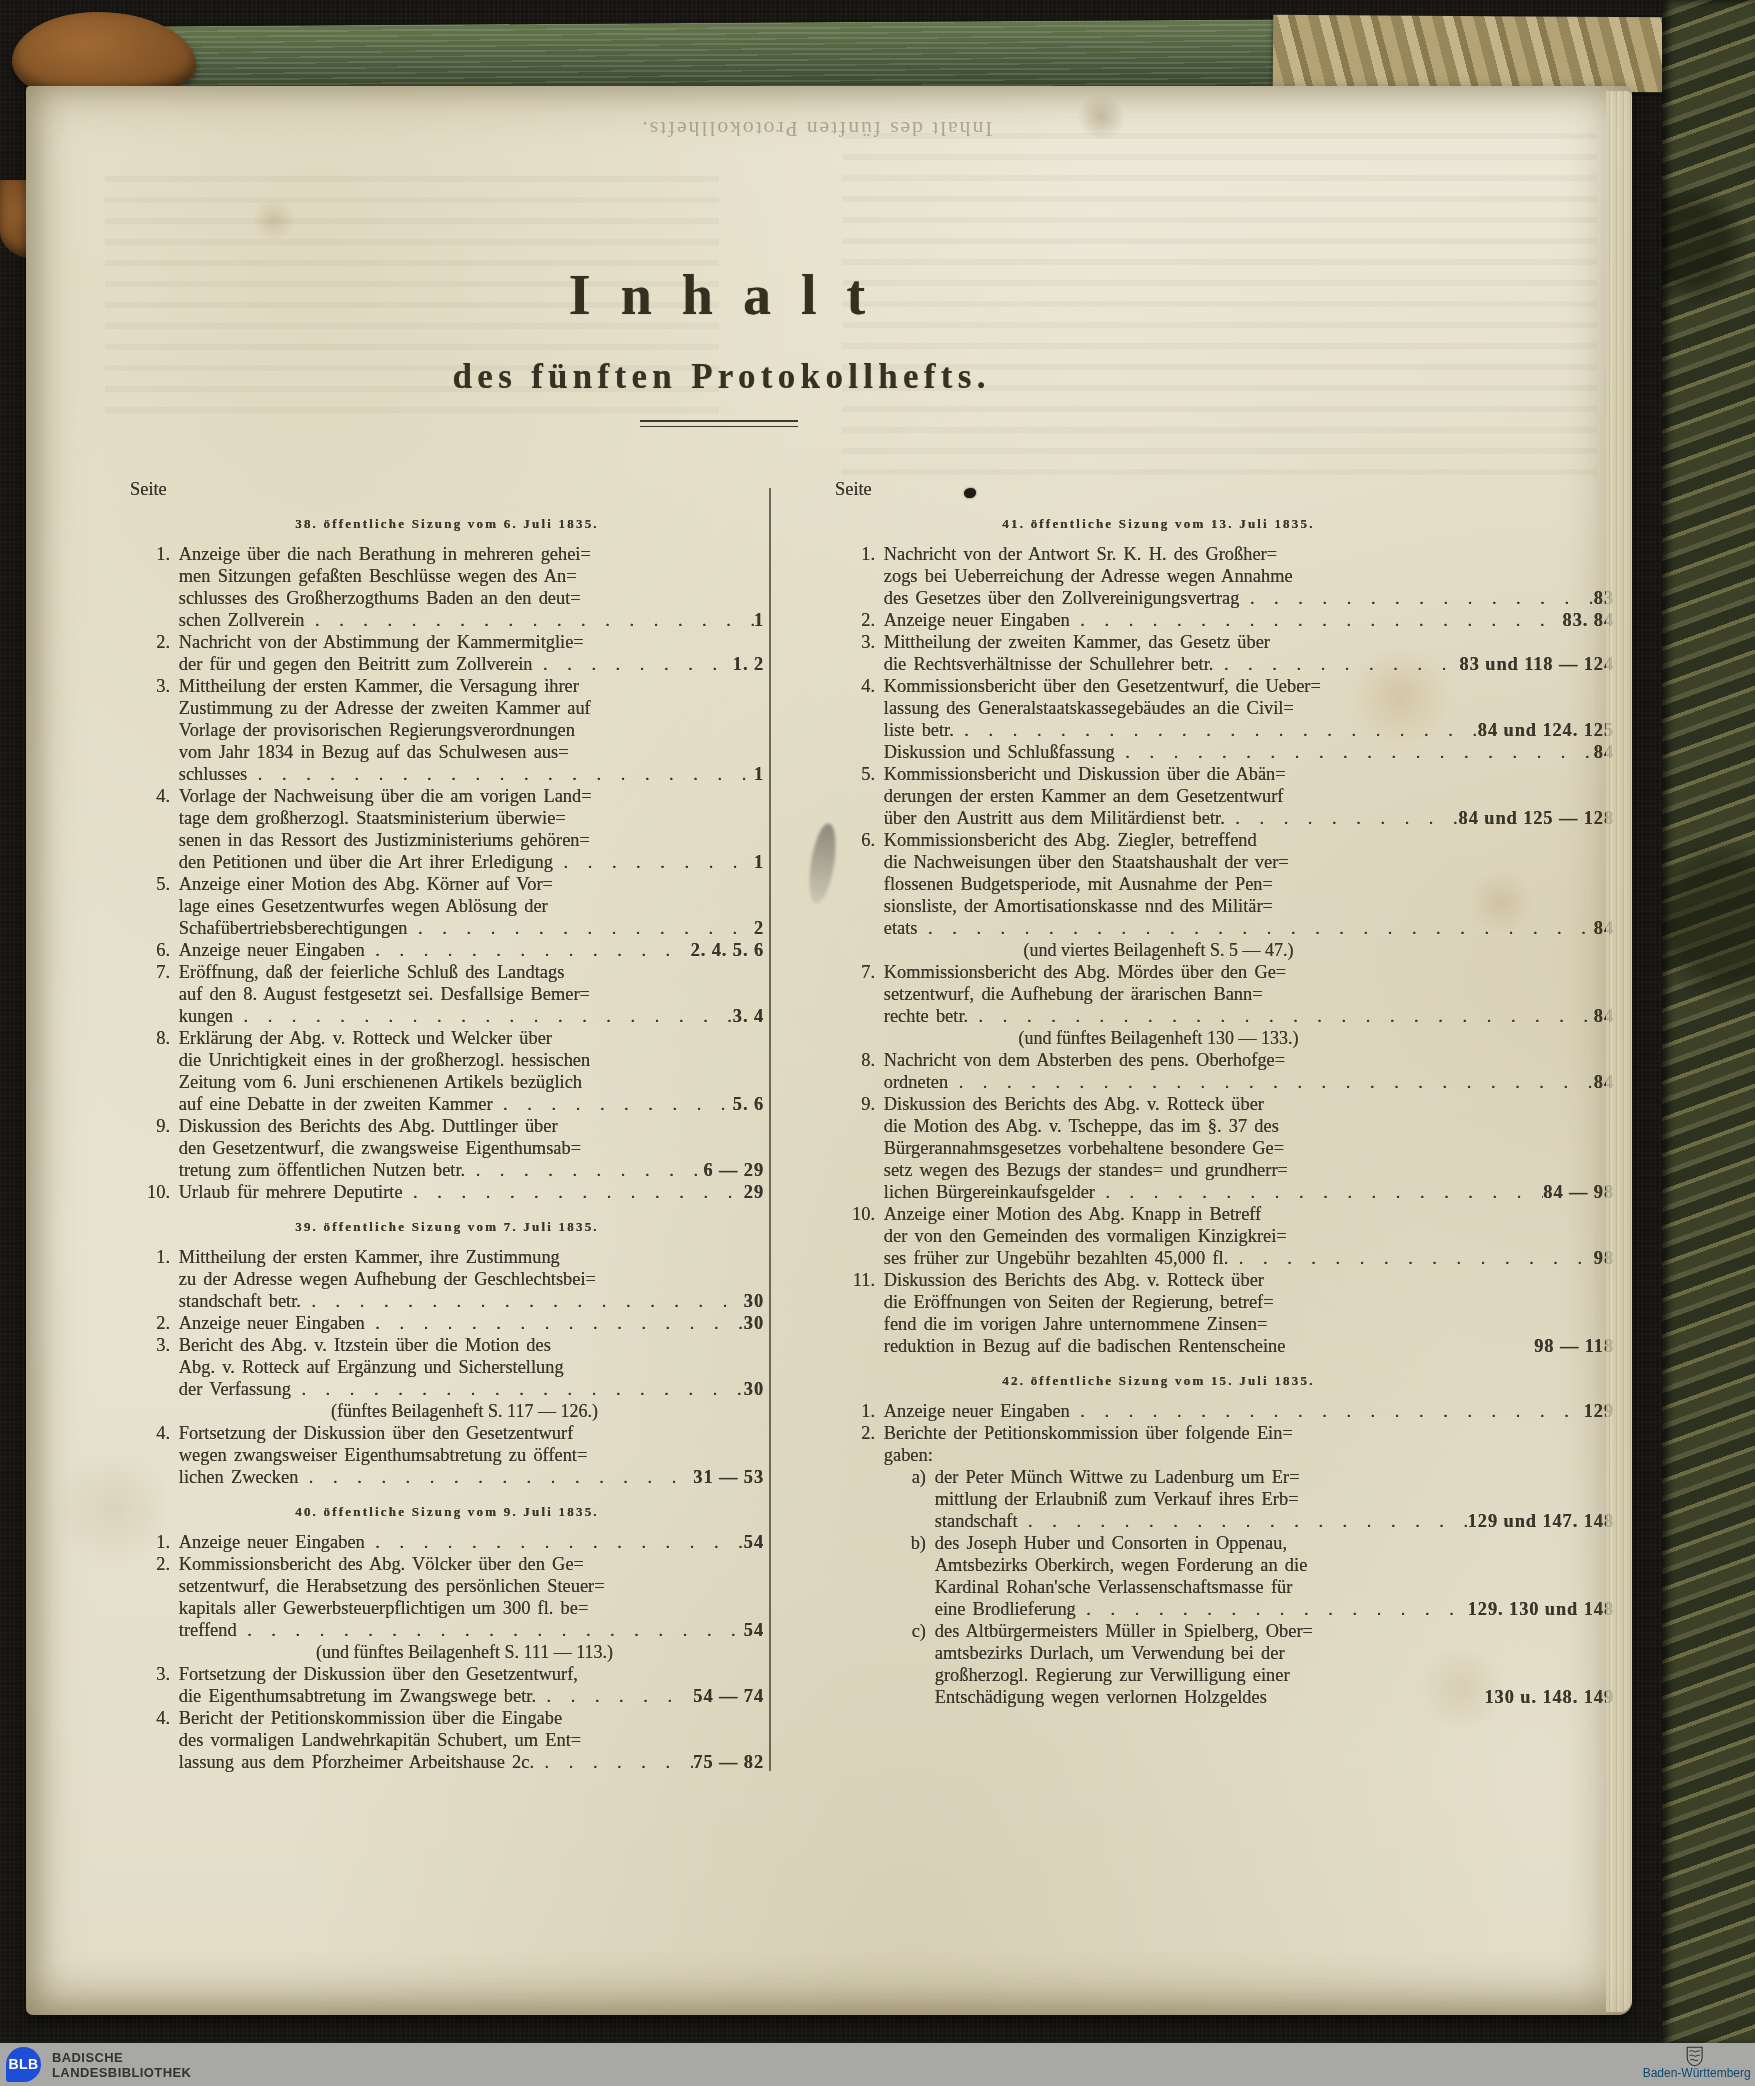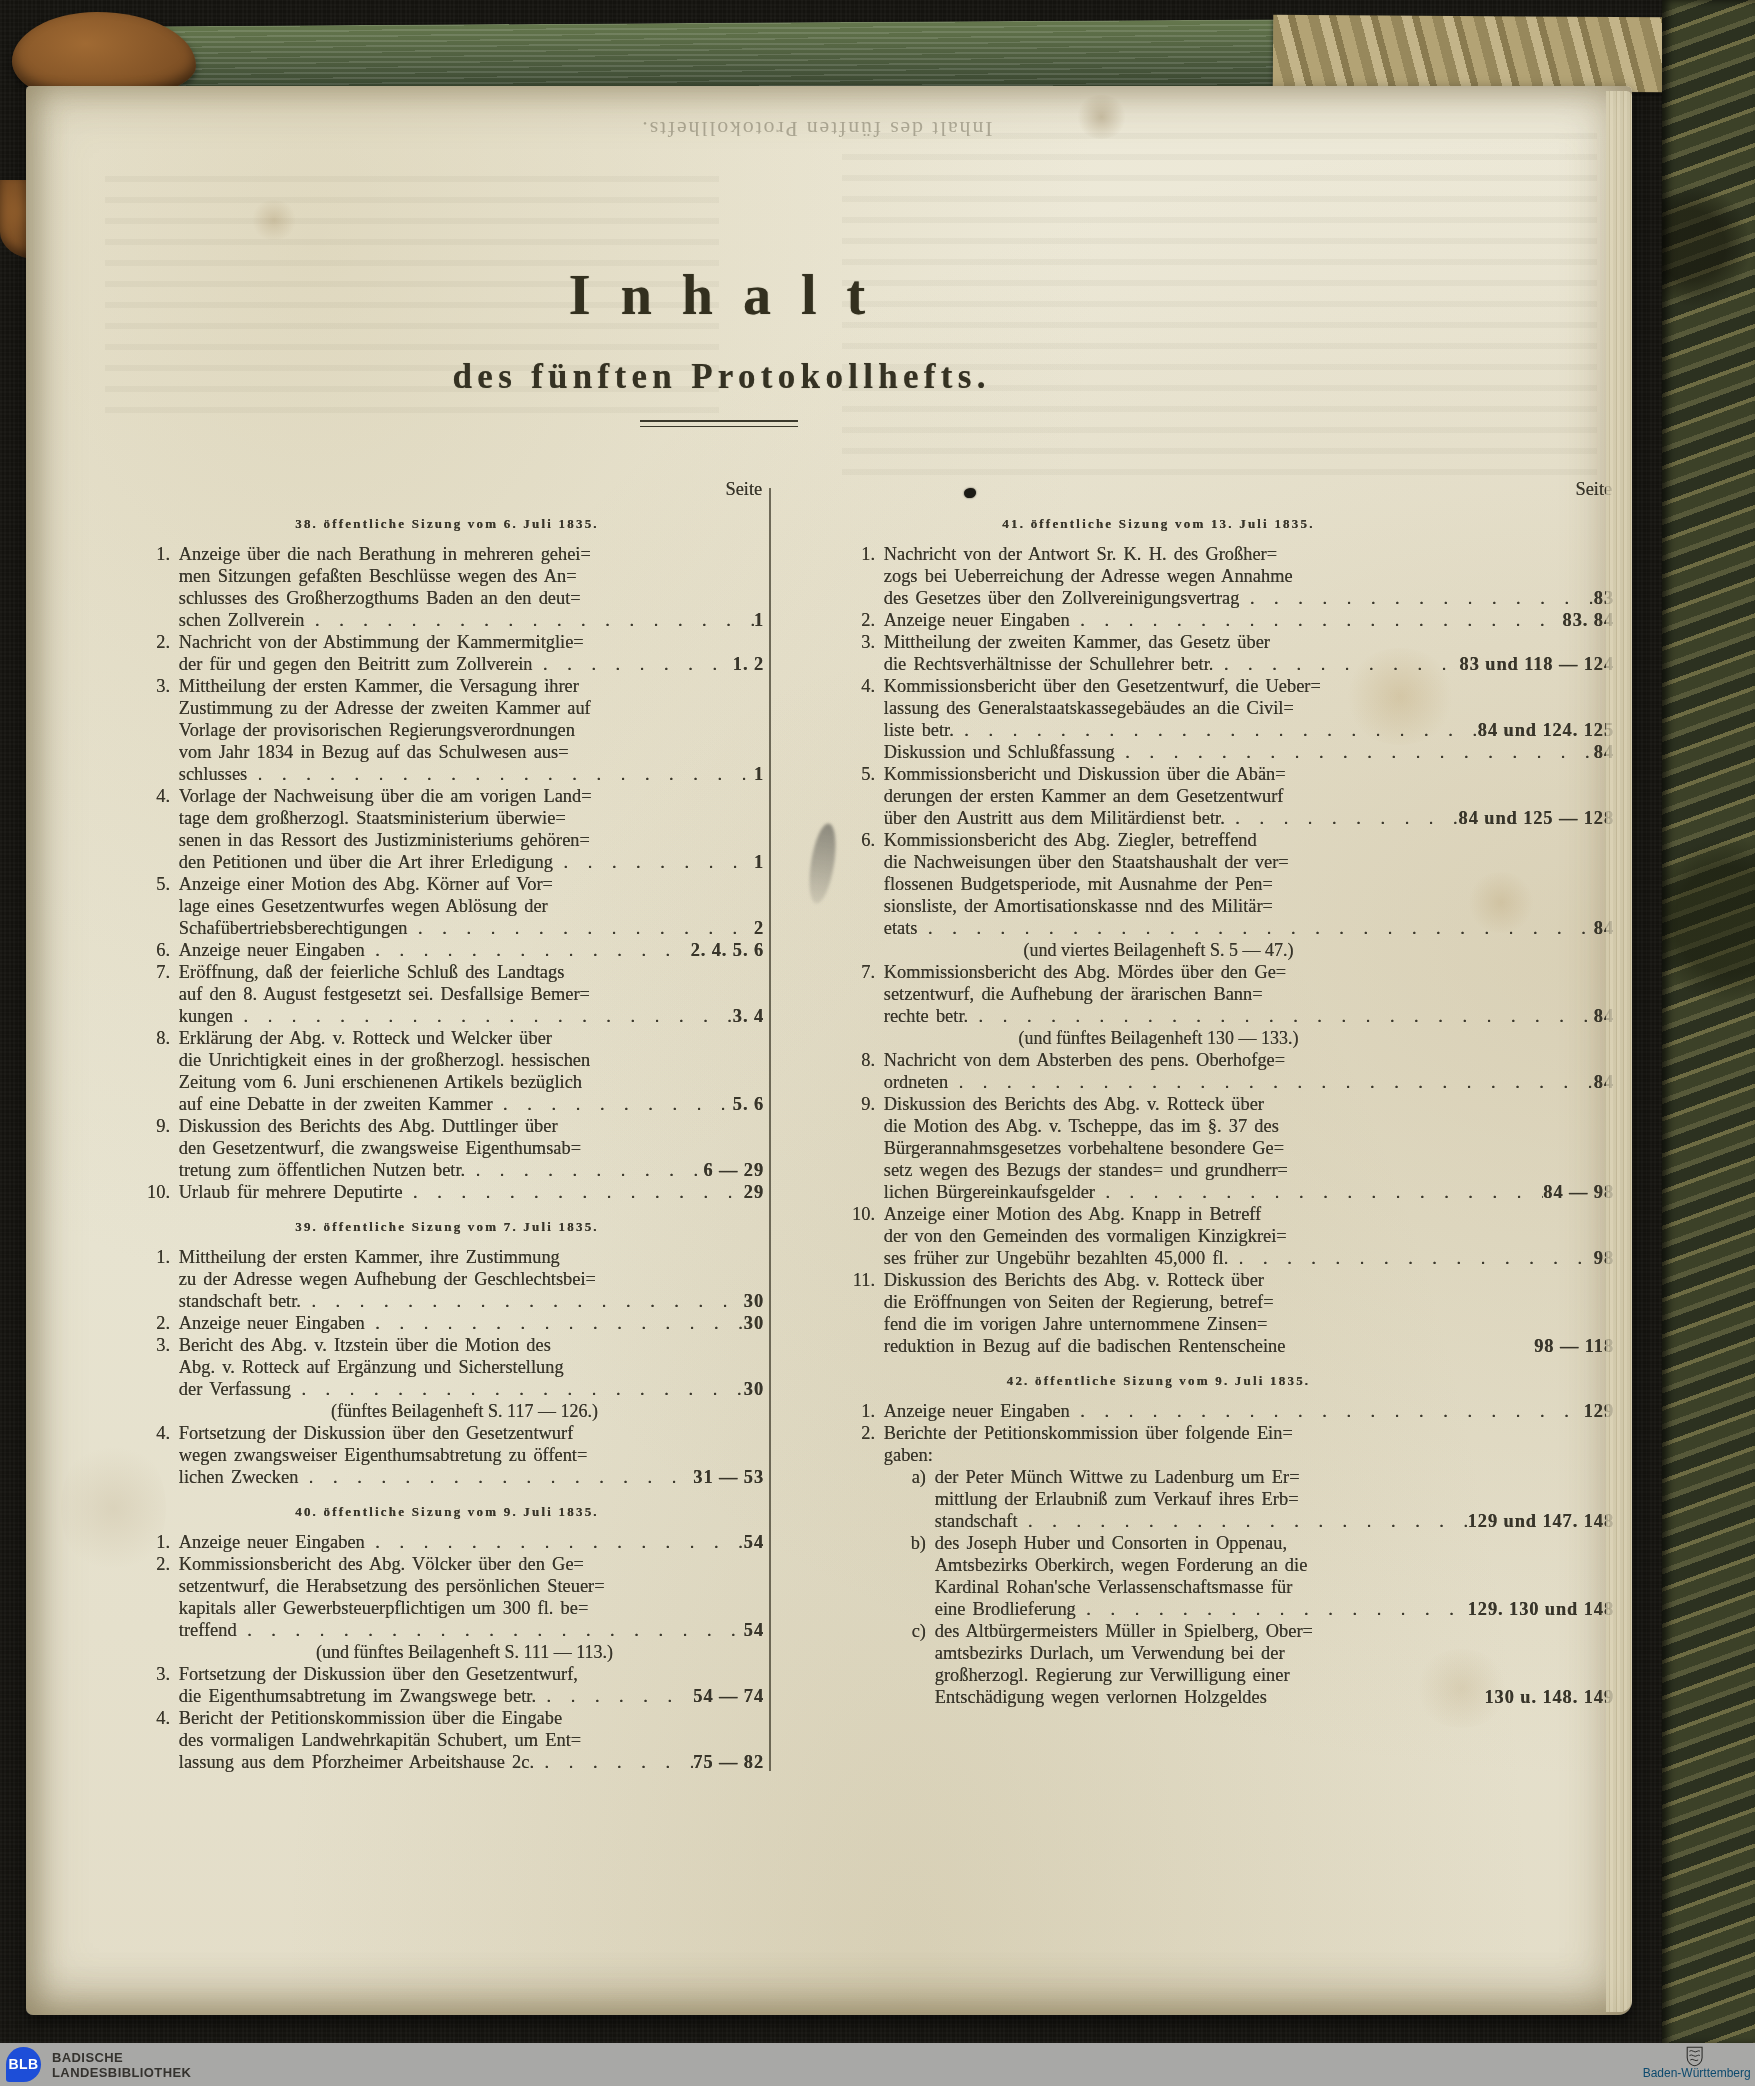--- a/index.html
+++ b/index.html
@@ -114,21 +114,21 @@
     width:158px;margin:23px auto 0;height:3.5px;
     border-top:2.6px solid #3b392c;border-bottom:0.9px solid #3b392c;
   }
 
   .col{position:absolute;font-size:18.4px;line-height:22px;}
   .col, .col *{text-shadow:0 0 0.4px rgba(56,53,42,0.8);}
   #left-col{left:104px;top:392px;width:634px;}
   #right-col{left:809px;top:392px;width:779px;}
   .divider{position:absolute;left:743px;top:402px;width:1.8px;height:1283px;background:rgba(70,66,50,0.75);}
 
-  .seite{text-align:right;padding-right:1.8px;margin-bottom:3.5px;font-size:18.4px;}
+  .seite{text-align:left;padding-right:1.8px;margin-bottom:3.5px;font-size:18.4px;}
   .heading{
     text-align:center;font-weight:bold;letter-spacing:2.2px;margin:13px 0 8px;
     white-space:nowrap;font-size:13px;
   }
   #right-col .heading{padding-right:132px;}
   .note{text-align:center;font-size:18px;}
   #right-col .note{padding-right:132px;}
   #left-col .note{padding-left:35px;}
 
   .entry{display:flex;}
@@ -554,21 +554,21 @@
           <div class="ln">Diskussion des Berichts des Abg. v. Rotteck über</div>
           <div class="ln">die Eröffnungen von Seiten der Regierung, betref=</div>
           <div class="ln">fend die im vorigen Jahre unternommene Zinsen=</div>
           <div class="lastline">
             <span class="ltxt">reduktion in Bezug auf die badischen Rentenscheine</span>
             <span class="dots"></span>
             <span class="pg">98 — 118</span>
           </div>
         </div>
       </div>
-      <div class="heading">42. öffentliche Sizung vom 9. Juli 1835.</div>
+      <div class="heading">42. öffentliche Sizung vom 15. Juli 1835.</div>
       <div class="entry">
         <span class="num">1.</span>
         <div class="body">
           <div class="lastline">
             <span class="ltxt">Anzeige neuer Eingaben</span>
             <span class="dots">. . . . . . . . . . . . . . . . . . . . . . . . . . . . . .</span>
             <span class="pg">129</span>
           </div>
         </div>
       </div>

